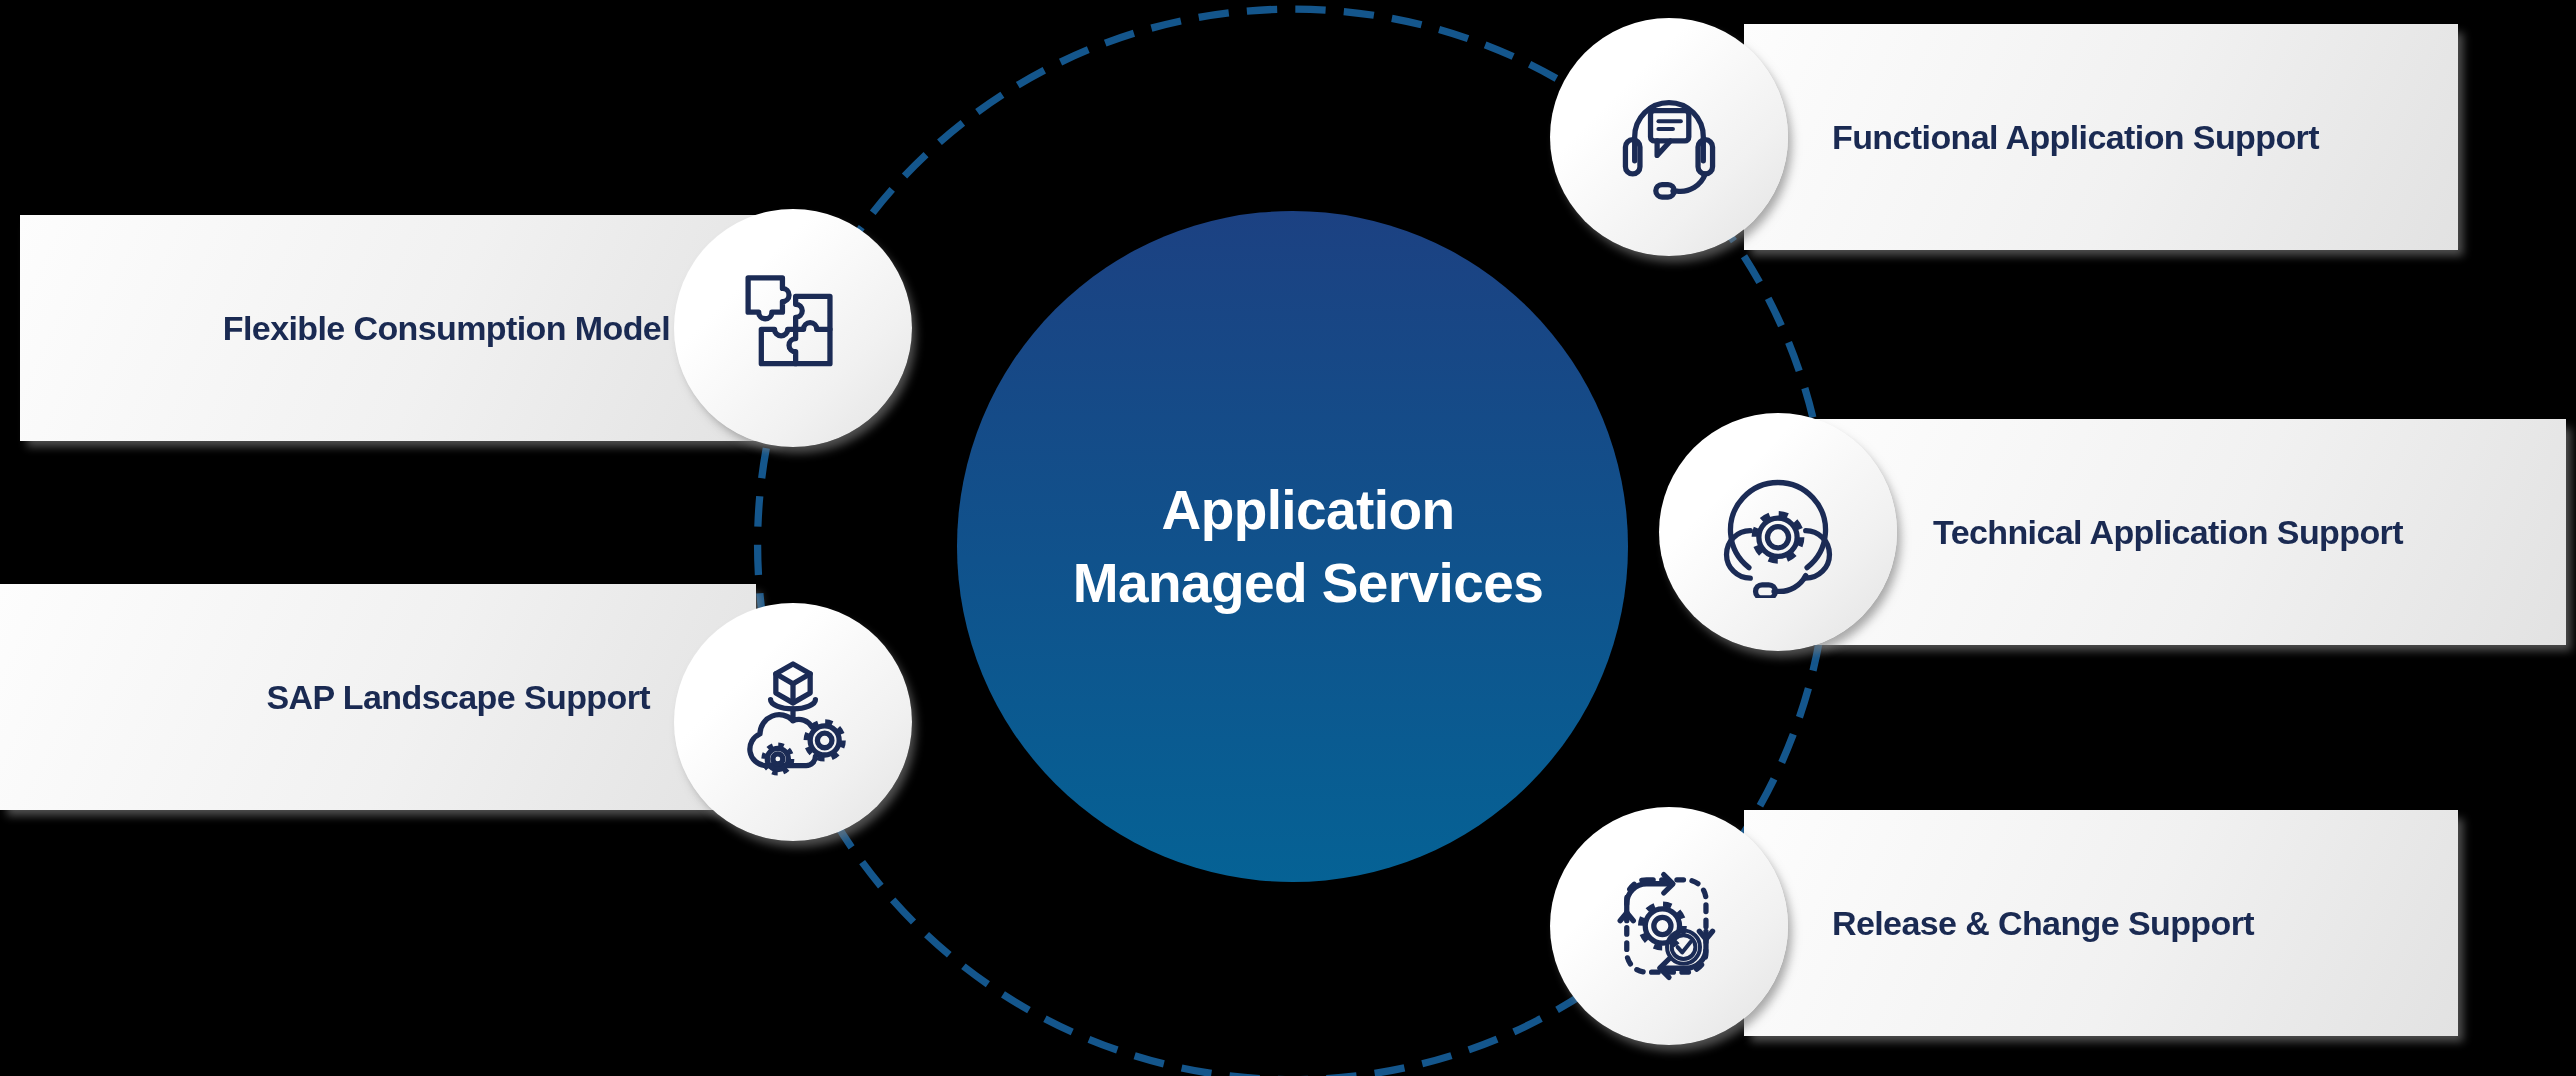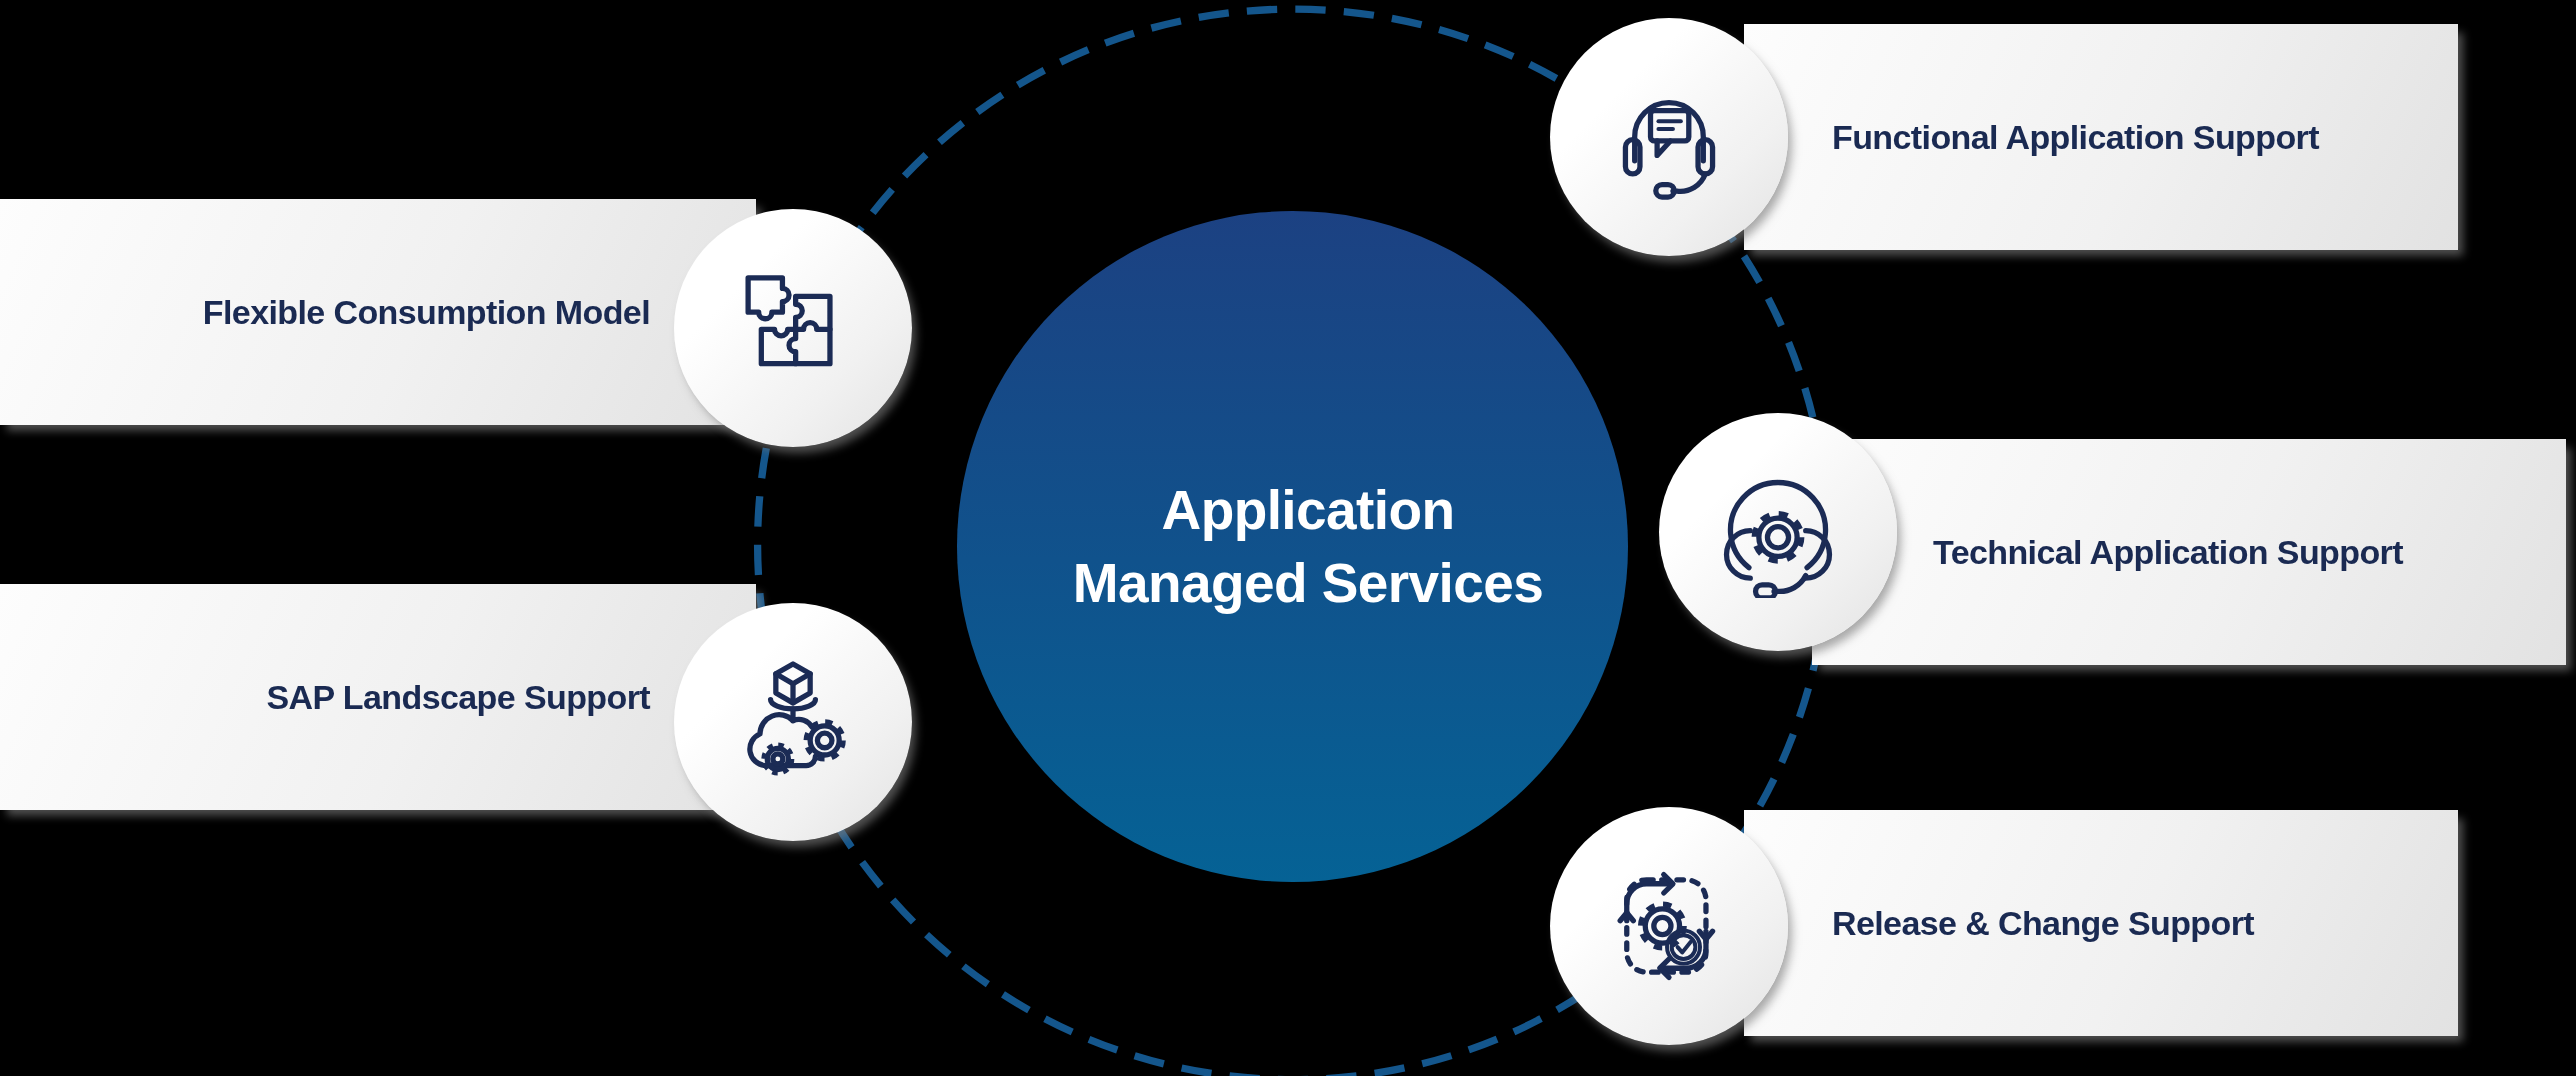--- a/index.html
+++ b/index.html
@@ -19,24 +19,24 @@
   .center-title{color:#ffffff;font-size:55px;font-weight:700;line-height:1.32;letter-spacing:-0.6px;margin-left:31px;}
   
   .bar{
     position:absolute;height:226px;z-index:2;box-sizing:border-box;
     background:linear-gradient(115deg,#fdfdfd 0%,#f1f1f1 55%,#e2e2e2 100%);
     box-shadow:6px 7.3px 8.5px -1.2px rgba(145,145,145,0.55);
     display:flex;align-items:center;
   }
   .bar-left{left:0;width:756px;}
   .bar-left .label{width:100%;text-align:right;padding-right:106px;}
-  #bar-l1{top:199px;}
+  #bar-l1{top:215px;margin-left:20px;}
   #bar-l2{top:584px;}
   #bar-r1{left:1744px;top:24px;width:714px;padding-left:88px;text-align:center;}
-  #bar-r2{left:1812px;top:419px;width:754px;padding-left:121px;margin-top:20px;}
+  #bar-r2{left:1812px;top:419px;width:754px;padding-left:121px;}
   #bar-r3{left:1744px;top:810px;width:714px;padding-left:88px;}
   .label{font-size:34px;font-weight:700;color:#1a2a52;letter-spacing:-0.6px;white-space:nowrap;}
   
   .icon-circle{
     position:absolute;width:238px;height:238px;border-radius:50%;z-index:3;
     background:linear-gradient(135deg,#ffffff 30%,#f1f1f1 70%,#e2e2e2 100%);
     box-shadow:4.9px 7.3px 9.7px -1.2px rgba(125,125,125,0.65);
     display:flex;align-items:center;justify-content:center;
   }
   #circ-l1{left:674px;top:209px;}

